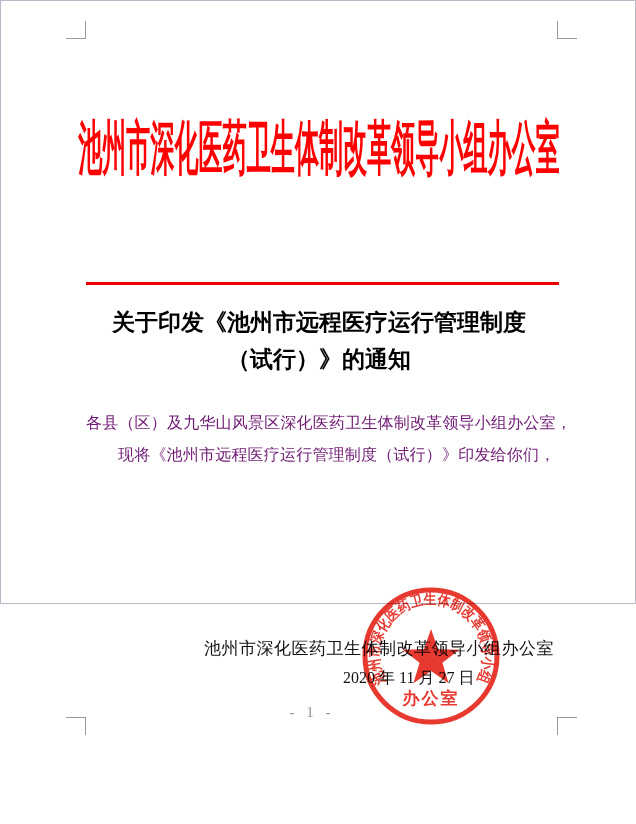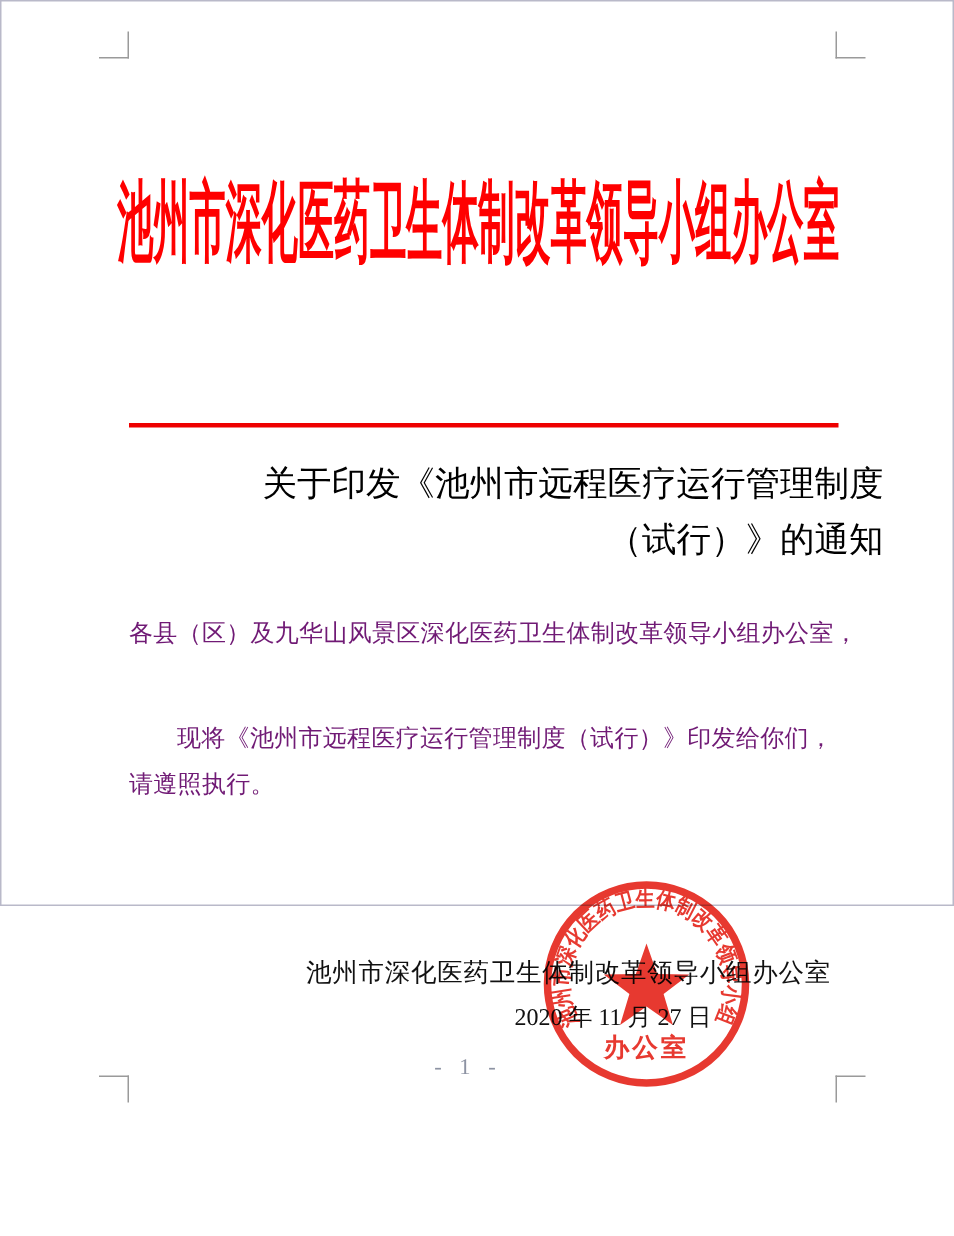--- a/index.html
+++ b/index.html
@@ -53,37 +53,37 @@
     position: absolute;
     left: 85px; top: 281px;
     width: 473px; height: 3px;
     background: #ee0000;
   }
 
   .doc-title {
     position: absolute;
     left: 48px; top: 303px;
     width: 540px;
-    text-align: right;
-    font-weight: normal;
+    text-align: center;
+    font-weight: bold;
     font-size: 23px;
     line-height: 37px;
     color: #000;
   }
 
   .body-text {
     position: absolute;
     left: 85px; top: 406px;
     width: 478px;
     font-size: 16px;
     line-height: 31.5px;
     color: #701a75;
   }
   .body-line { white-space: nowrap; letter-spacing: 0.2px; }
-  .body-line.indent { padding-left: 32px; margin-top: 38px; }
+  .body-line.indent { padding-left: 32px; }
 
   .signature-org {
     position: absolute;
     left: 203px; top: 636px;
     font-size: 17px;
     letter-spacing: 0.5px;
     white-space: nowrap;
     color: #111;
   }
   .signature-date {
@@ -132,21 +132,20 @@
   <div class="red-line"></div>
 
   <div class="doc-title">
     <div>关于印发《池州市远程医疗运行管理制度</div>
     <div>（试行）》的通知</div>
   </div>
 
   <div class="body-text">
     <div class="body-line">各县（区）及九华山风景区深化医药卫生体制改革领导小组办公室，</div>
     <div class="body-line indent">现将《池州市远程医疗运行管理制度（试行）》印发给你们，</div>
-    <div class="body-line">请遵照执行。</div>
   </div>
 
   <div class="signature-org">池州市深化医药卫生体制改革领导小组办公室</div>
   <div class="signature-date">2020 年 11 月 27 日</div>
 
   <svg class="seal" viewBox="0 0 150 150" xmlns="http://www.w3.org/2000/svg">
     <circle cx="75" cy="75" r="66" fill="none" stroke="#e5281e" stroke-width="5"></circle>
     <polygon points="75,48 82.1,68.3 103.5,68.7 86.4,81.7 92.6,102.3 75,90 57.4,102.3 63.6,81.7 46.5,68.7 67.9,68.3" fill="#e5281e"></polygon>
     <defs>
       <path id="sealArc" d="M 29.97 101 A 52 52 0 1 1 120.03 101" fill="none"></path>

